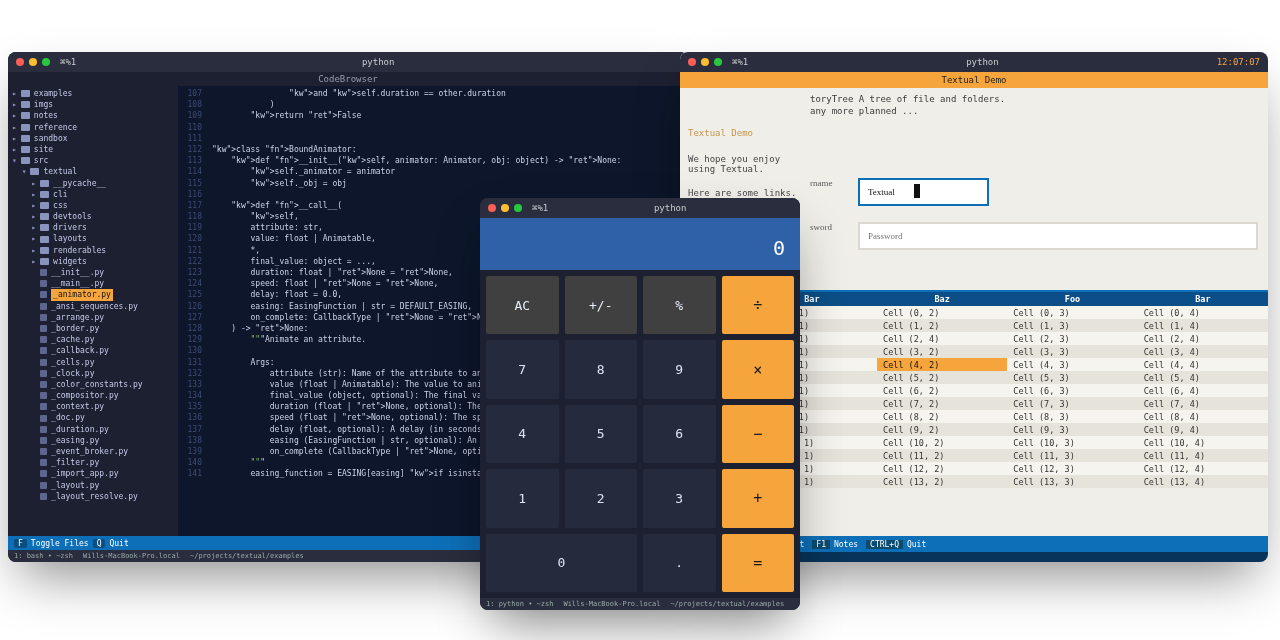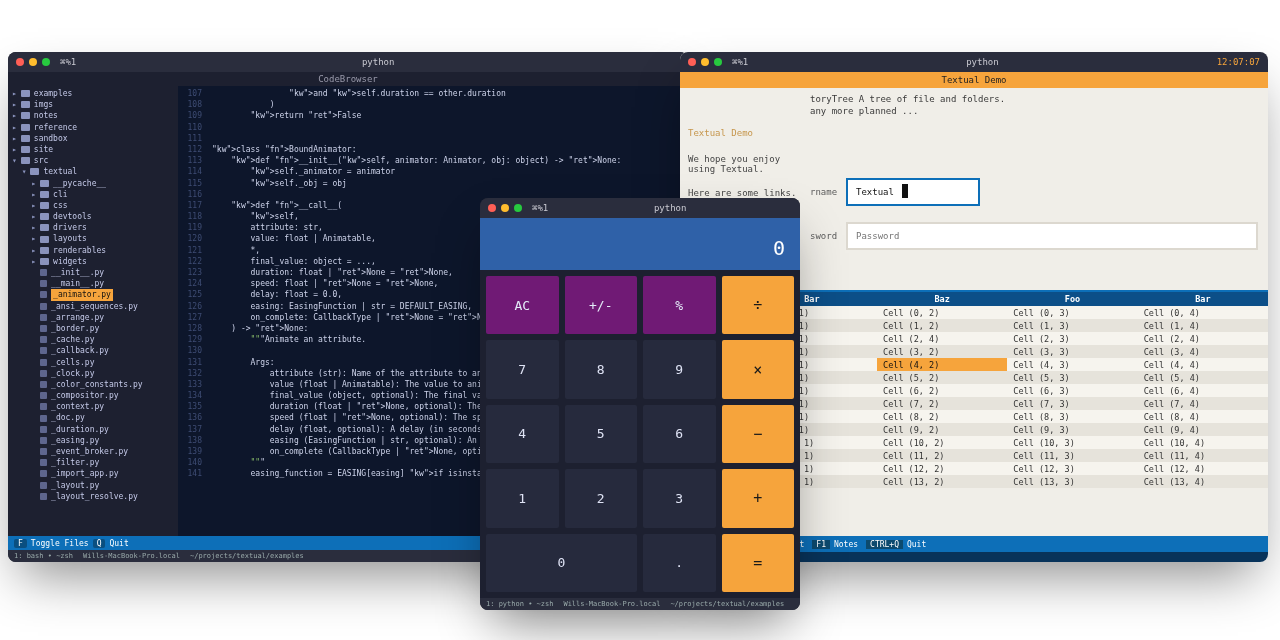--- a/index.html
+++ b/index.html
@@ -48,21 +48,21 @@
   #win-demo { right: 12px; top: 52px; width: 588px; height: 510px; background:#f0eee8; font-size:9px;}
   #win-demo .titlebar { background:#2a2d3d; }
   #win-demo .clock { margin-left:auto; color:#f6a43c; }
   #win-demo .appbar { height:16px; background:#f6a43c; text-align:center; font-size:9px; line-height:16px; color:#222;}
   #win-demo .content { flex:1; display:flex; flex-direction:column; overflow:hidden;}
   #win-demo .toprow { display:flex; }
   #win-demo .side { width:130px; padding:40px 8px 8px; color:#c6964c; font-size:9px;}
   #win-demo .main { flex:1; color:#3a3a3a; padding:6px 10px 10px 0;}
   #win-demo .descline { margin-bottom:2px; }
   #win-demo .form { margin-top:26px; }
-  #win-demo .field { display:flex; align-items:center; margin-bottom:16px; gap:0;}
+  #win-demo .field { display:flex; align-items:flex-start; margin-bottom:16px; gap:12px;font-family:Liberation Serif, serif;}
   #win-demo .flabel { width:36px; color:#5b5b5b; }
   #win-demo input[type=text],#win-demo input[type=password]{
     flex:1; height:28px; border:2px solid #0d6fb8; padding:0 8px; font-family:inherit; font-size:9px;
     background:#fff; color:#111;
   }
   #win-demo input[type=password]{ border-color:#dcd8cf; color:#9a9a9a;}
   #win-demo .cursorbox { position:relative; }
   #win-demo .cursorbox::after{content:""; position:absolute; left:56px; top:6px; width:6px; height:14px; background:#111;}
   #win-demo .login { background:#0d6fb8; color:#fff; text-align:center; height:28px; line-height:28px; font-size:10px; margin:0 8px 0 48px;}
   #win-demo .tablewrap { margin-top:14px; border-top:2px solid #0d6fb8; flex:1; overflow:hidden;}
@@ -75,21 +75,21 @@
   #win-demo .dfoot { height:16px; background:#0d6fb8; color:#fff; font-size:8px; display:flex; align-items:center; padding:0 6px; gap:2px;}
   #win-demo .dfoot .kk{ background:#0c4a6e; padding:0 4px;}
   #win-demo .dfoot .ll{ padding:0 6px 0 2px;}
   #win-demo .dfoot2 { height:10px; background:#08335a;}
   
   #win-calc { left: 480px; top: 198px; width: 320px; height: 412px; background:#1d2030; z-index:10;}
   #win-calc .display { background:#2f61a8; color:#fff; font-size:20px; text-align:right; padding:18px 14px 10px; letter-spacing:1px;}
   #win-calc .grid { flex:1; display:grid; grid-template-columns:repeat(4,1fr); grid-auto-rows:1fr; gap:6px; padding:6px; background:#1d2030;}
   #win-calc .btn { display:flex; align-items:center; justify-content:center; font-size:13px; border-radius:2px; cursor:pointer;}
   #win-calc .btn.num { background:#262a3d; color:#dfe3f5; }
-  #win-calc .btn.util { background:#701a75; color:#e4ecf9; }
+  #win-calc .btn.util { background:#404040; color:#e4ecf9; }
   #win-calc .btn.op  { background:#f6a43c; color:#1a1a1a; font-size:15px;}
   #win-calc .btn.wide { grid-column: span 2; }
 </style>
 </head>
 <body>
 
 <div id="win-code" class="window">
   <div class="titlebar">
     <div class="dots">
       <span class="dot r"></span>

